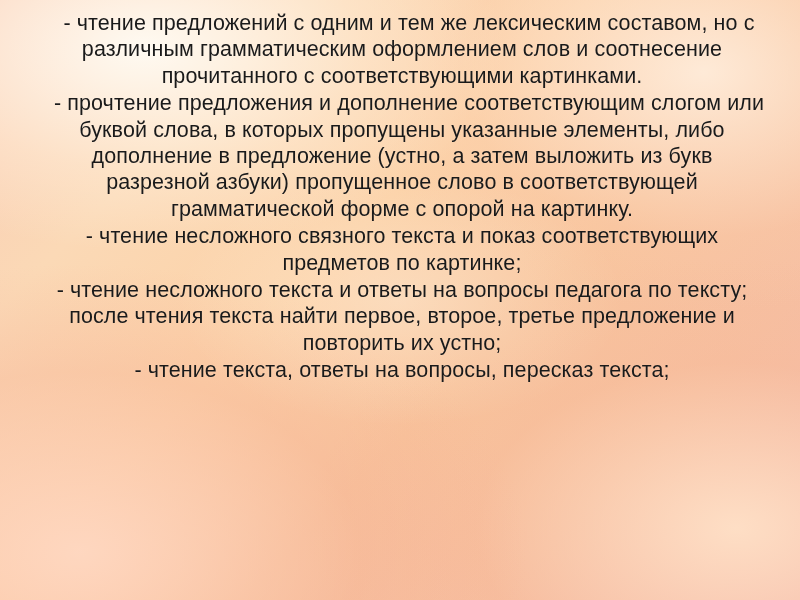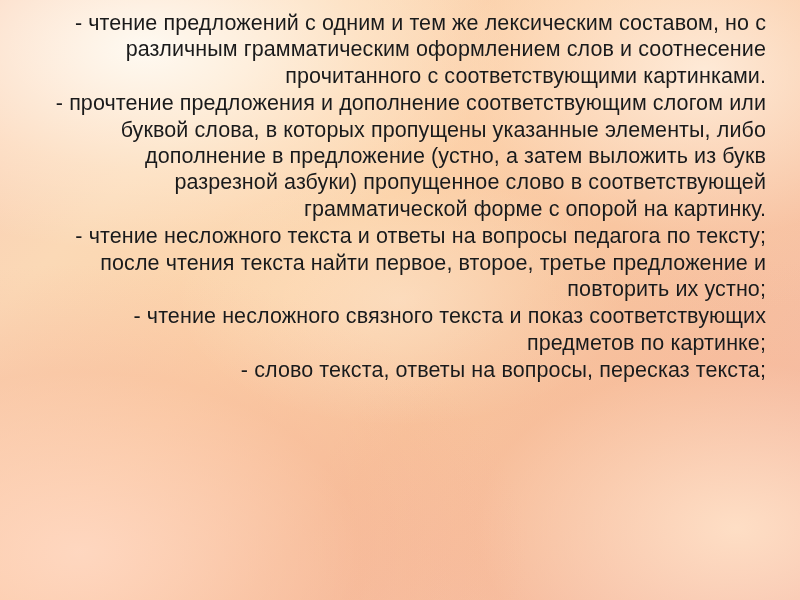--- a/index.html
+++ b/index.html
@@ -38,32 +38,32 @@
     left: 38px;
     top: 10px;
     width: 728px;
     z-index: 2;
   }
   .para {
     color: #1a1a1a;
     font-size: 21.5px;
     line-height: 26.4px;
     margin: 0 0 1px 0;
-    text-align: right;
+    text-align: center;
     letter-spacing: 0.1px;
     text-shadow: 0 0 1px rgba(255,255,255,0.25);
   }
   .para.indent {
     text-indent: 14px;
   }
 </style>
 </head>
 <body>
 
 <div class="slide">
   <div class="content">
     <p class="para indent">- чтение предложений с одним и тем же лексическим составом, но с различным грамматическим оформлением слов и соотнесение прочитанного с соответствующими картинками.</p>
     <p class="para indent">- прочтение предложения и дополнение соответствующим слогом или буквой слова, в которых пропущены указанные элементы, либо дополнение в предложение (устно, а затем выложить из букв разрезной азбуки) пропущенное слово в соответствующей грамматической форме с опорой на картинку.</p>
+    <p class="para">- чтение несложного связного текста и показ соответствующих предметов по картинке;</p>
     <p class="para">- чтение несложного текста и ответы на вопросы педагога по тексту; после чтения текста найти первое, второе, третье предложение и повторить их устно;</p>
-    <p class="para">- чтение несложного связного текста и показ соответствующих предметов по картинке;</p>
-    <p class="para">- слово текста, ответы на вопросы, пересказ текста;</p>
+    <p class="para">- чтение текста, ответы на вопросы, пересказ текста;</p>
   </div>
 </div>
 
 </body></html>

